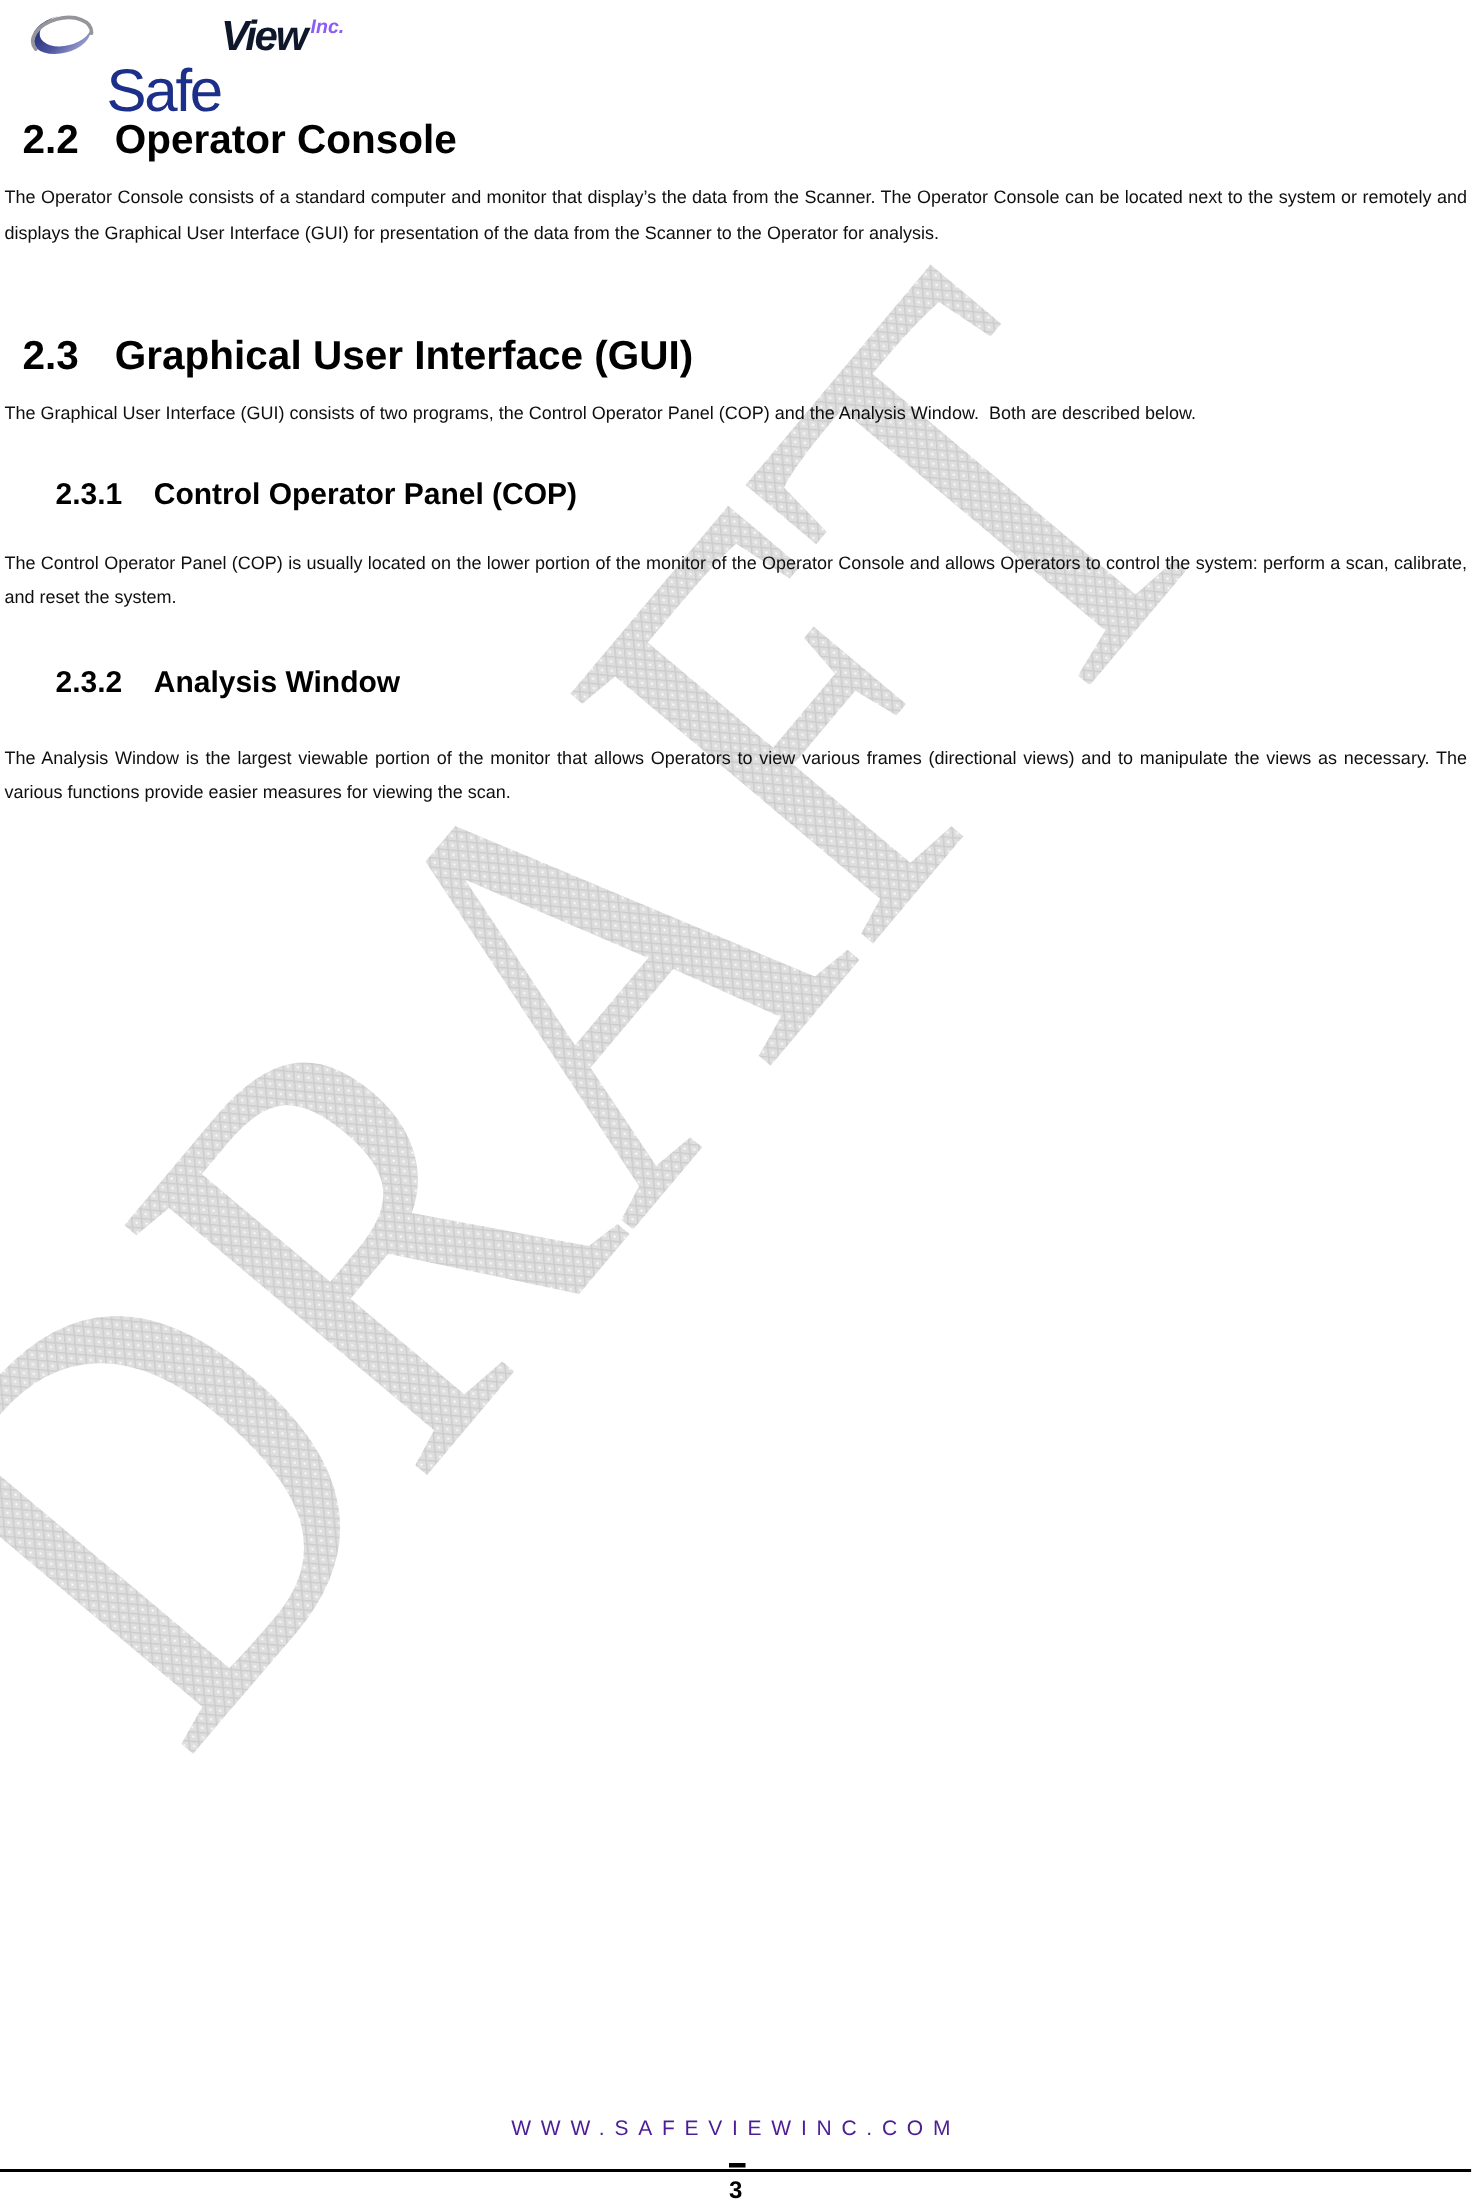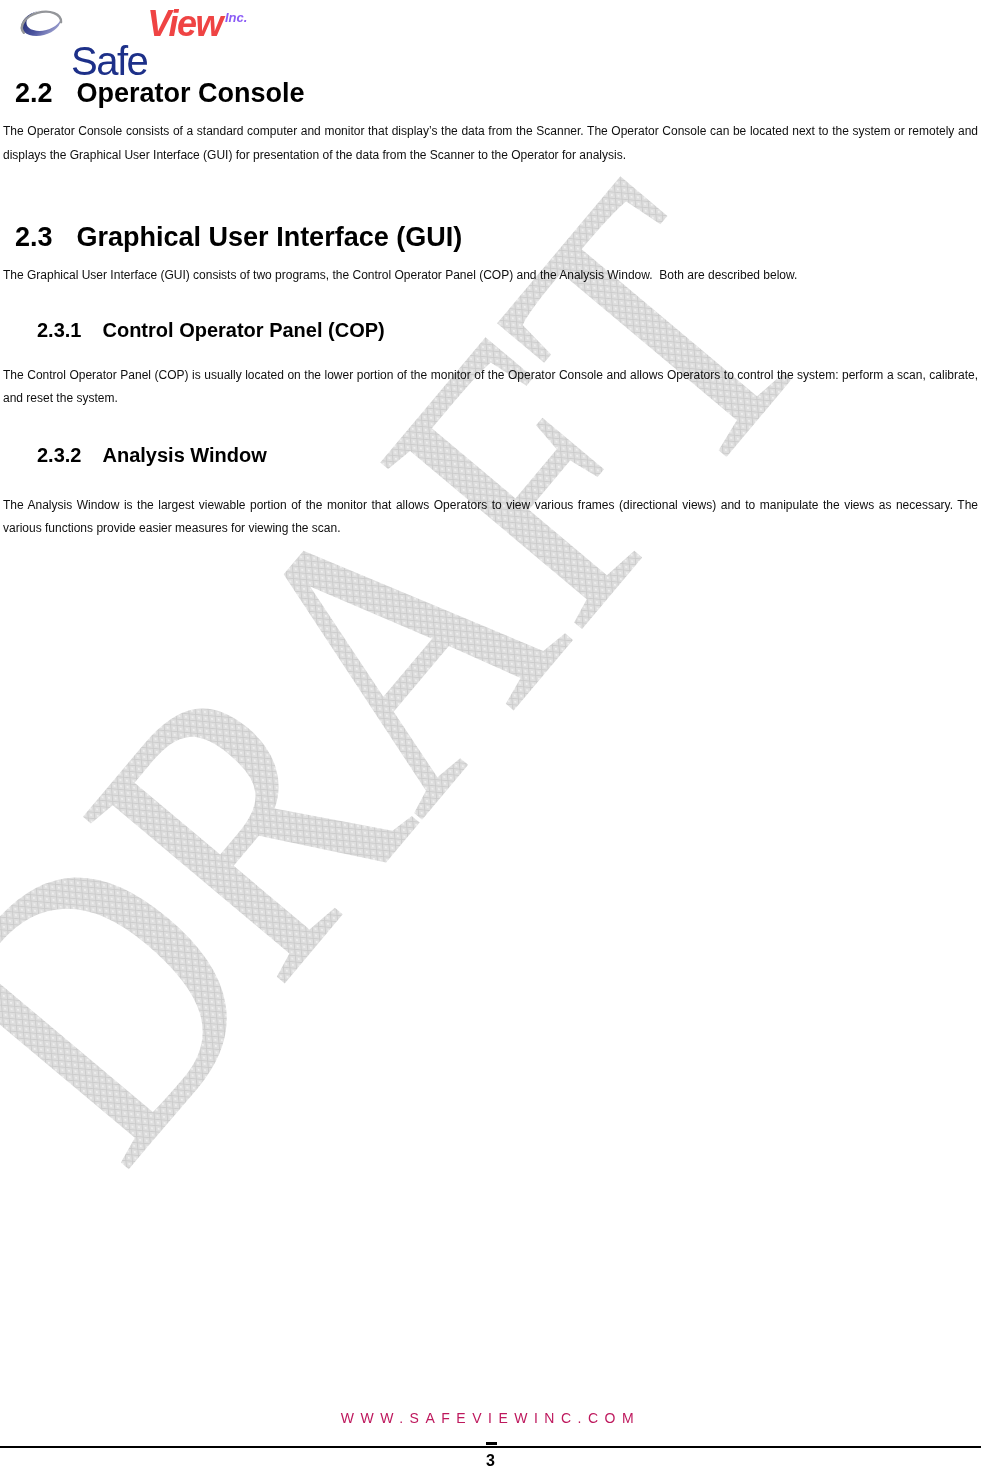--- a/index.html
+++ b/index.html
@@ -31,22 +31,22 @@
     display: flex;
     align-items: flex-start;
     white-space: nowrap;
   }
   .logo-swoosh { width: 50px; height: 38px; margin-right: 5px; margin-top: 2px; }
   .logo-safe {
     font-size: 40px; font-weight: normal; line-height: 41px;
     letter-spacing: -1.5px; color: #1d3089; margin-top: 38px;
   }
   .logo-view {
-    font-size: 36px; font-weight: bold; font-style: italic; line-height: 41px;
-    letter-spacing: -1.5px; color: #ef4444;
+    font-size: 28px; font-weight: bold; font-style: italic; line-height: 41px;
+    letter-spacing: -1.5px; color: #0f172a;
   }
   .logo-inc {
     font-size: 13px; font-weight: bold; font-style: italic;
     color: #8b5cf6; margin: 7px 0 0 3px;
   }
   h2, h3 { margin: 12px; font-weight: bold; color: #000; }
   h2 { font-size: 27px; line-height: 30px; }
   h3 { font-size: 20px; line-height: 30px; padding-left: 22px; }
   .hnum2 { display: inline-block; margin-right: 24px; }
   .hnum3 { display: inline-block; margin-right: 21px; }
@@ -63,21 +63,21 @@
   }
   p.p231 { margin-top: 19px; }
   p.p232 { margin-top: 24px; }
   
   .footer-web {
     position: absolute;
     left: 0; right: 0; top: 1410px;
     text-align: center;
     font-size: 14px;
     letter-spacing: 6.5px;
-    color: #be185d;
+    color: #4c1d95;
     z-index: 1;
   }
   .footer-dash {
     position: absolute;
     left: 486px; top: 1442px;
     width: 11px; height: 3px;
     background: #000;
     z-index: 1;
   }
   .footer-rule {

